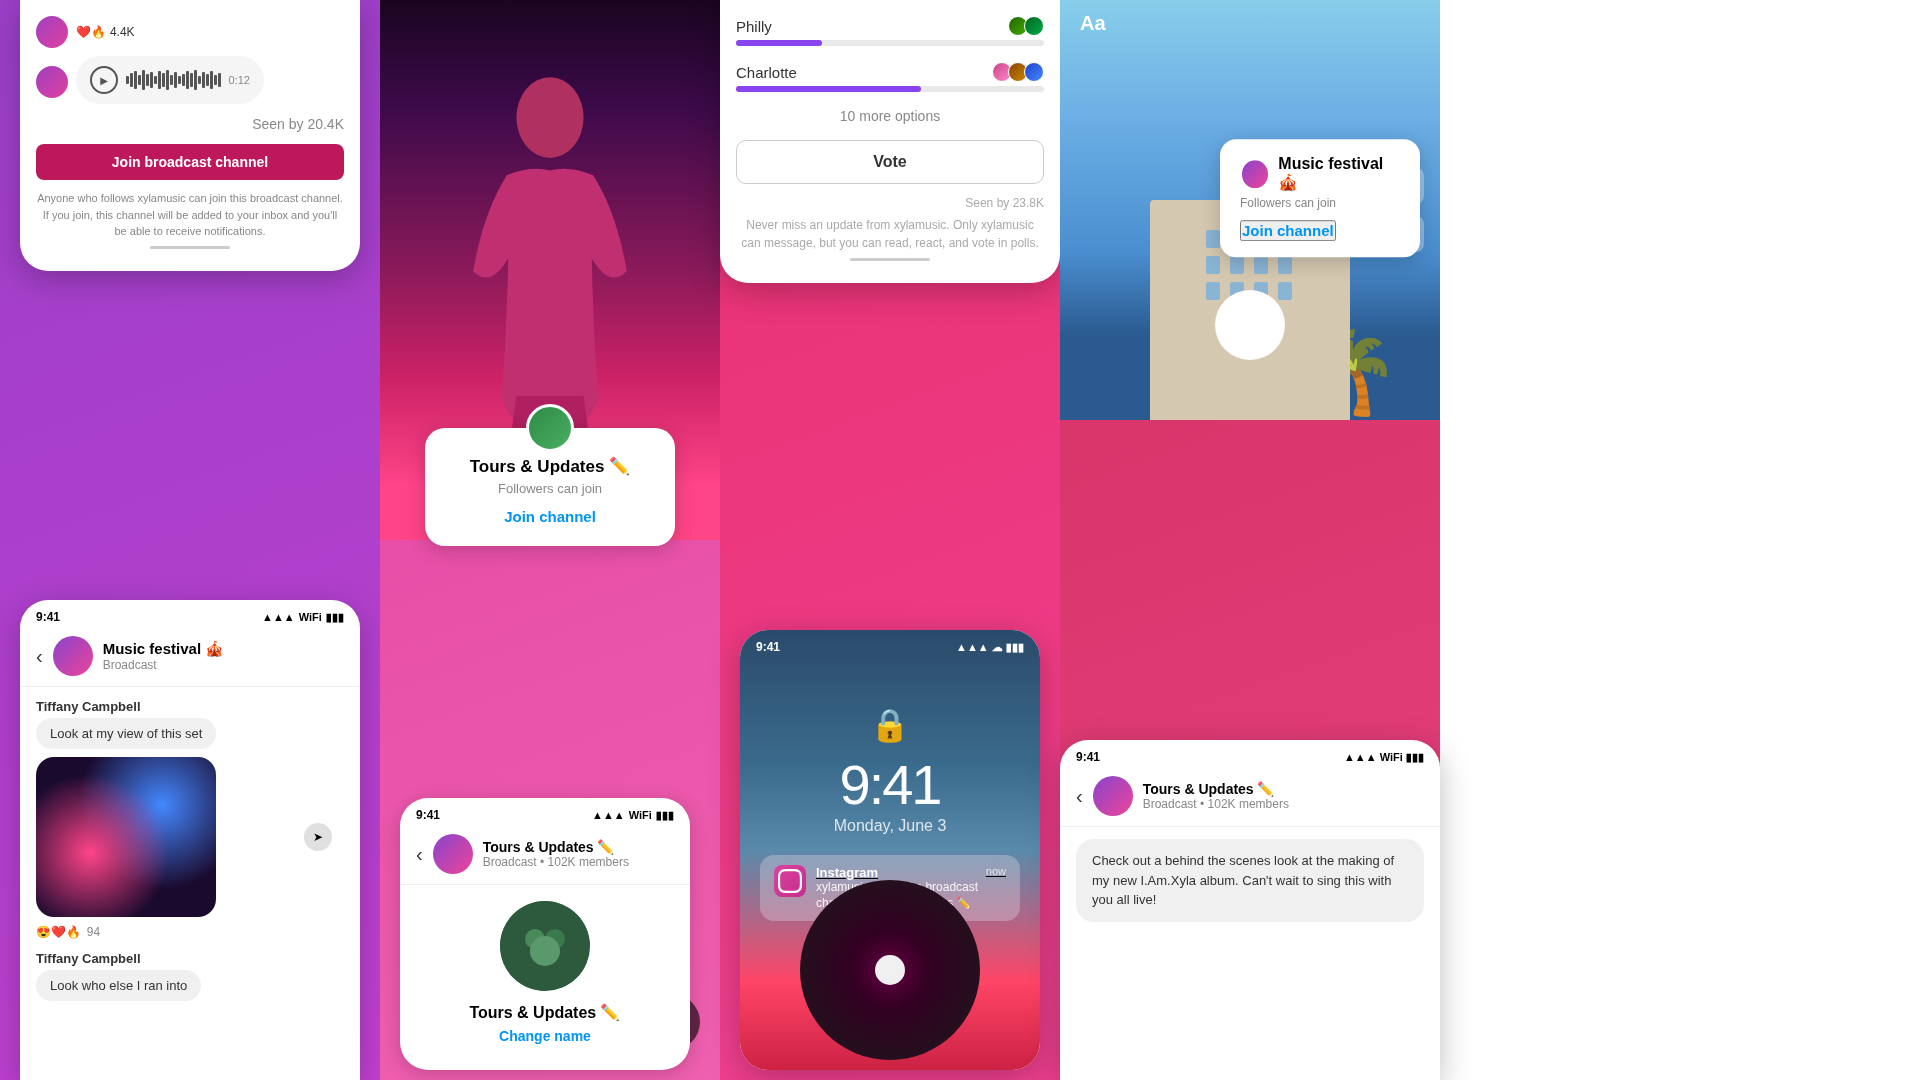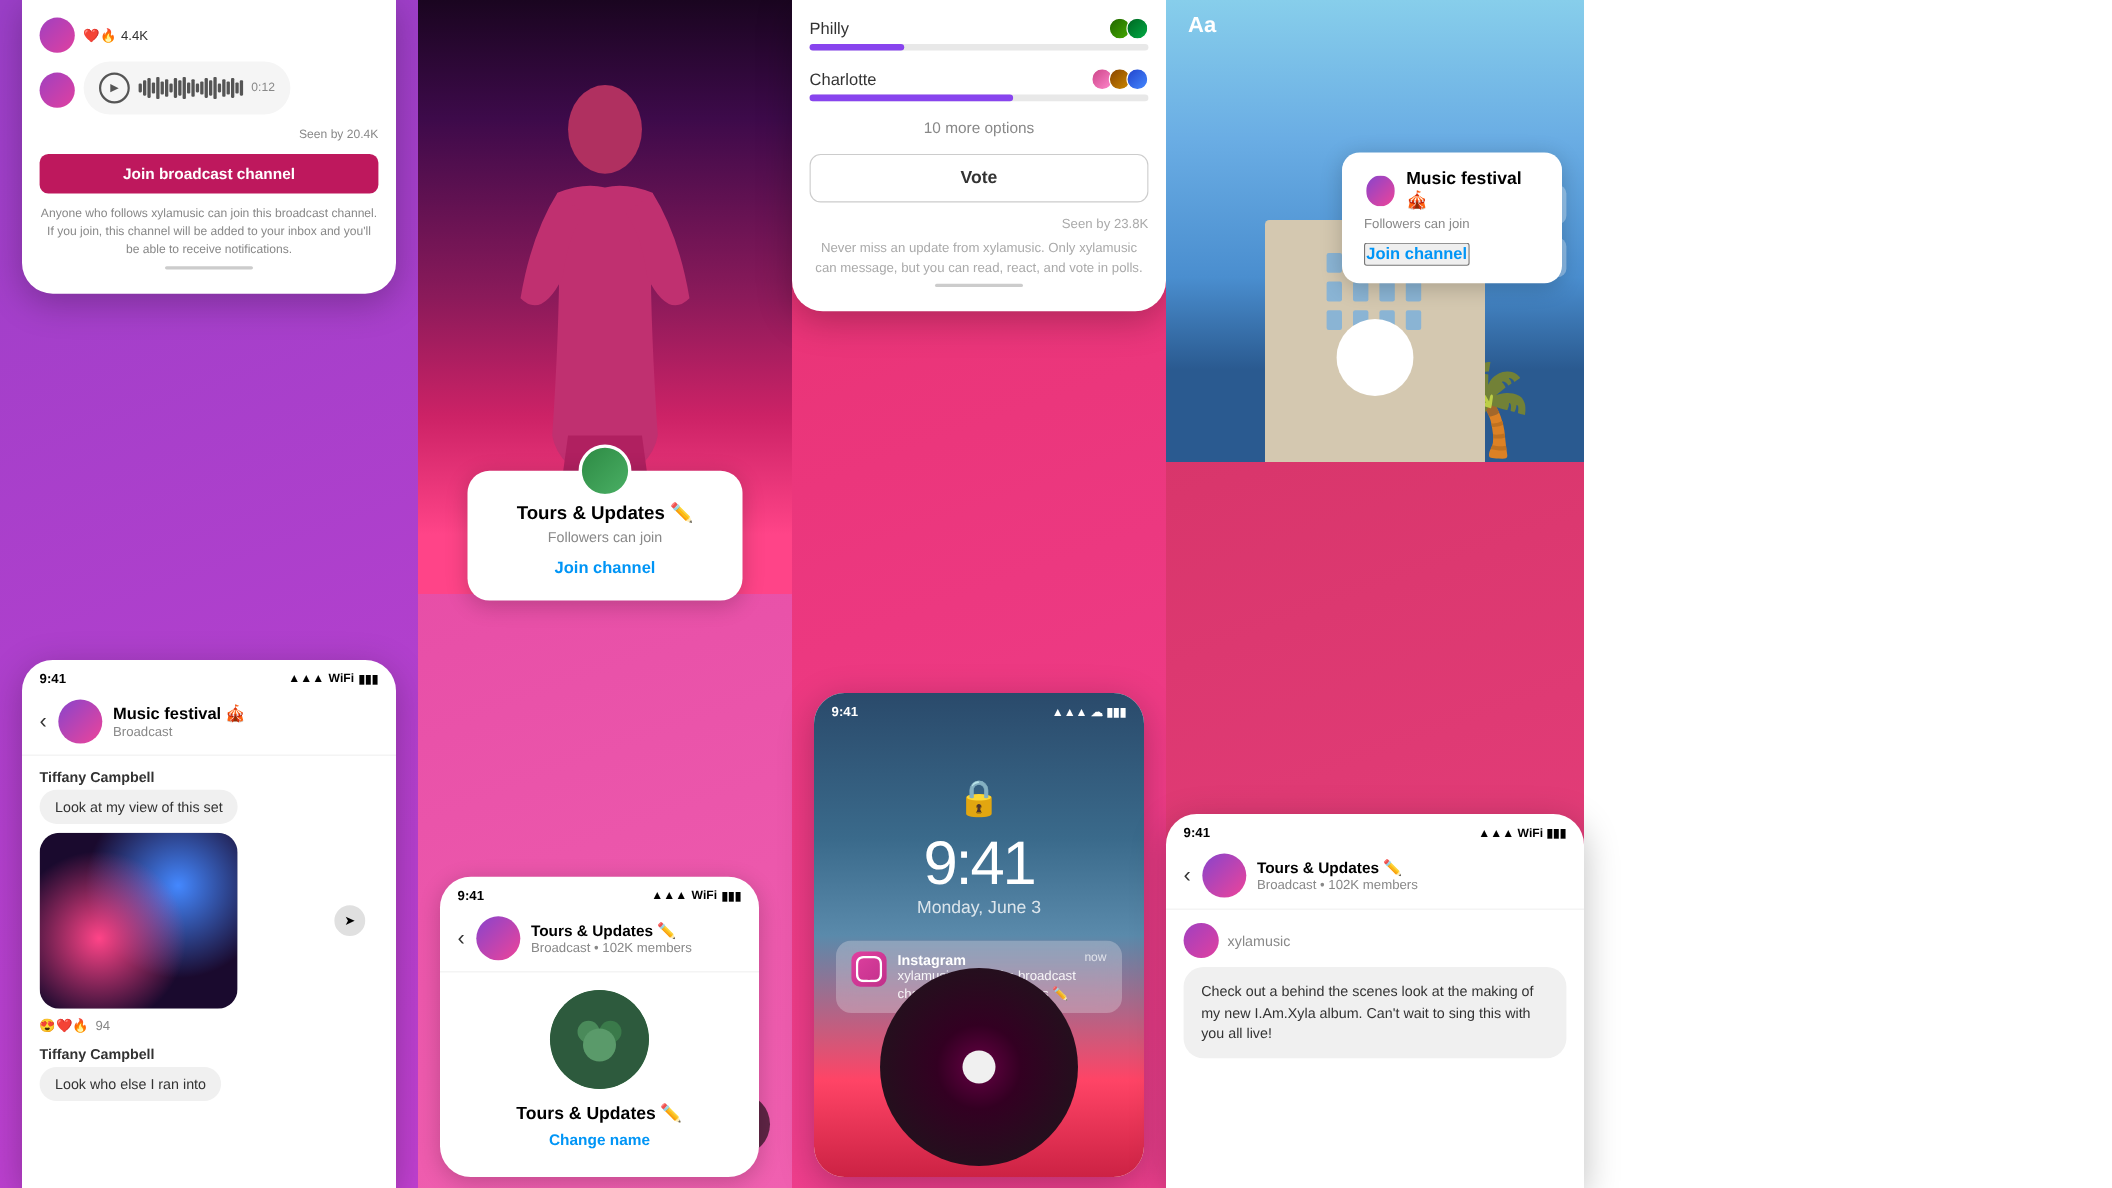--- a/index.html
+++ b/index.html
@@ -85,21 +85,21 @@
       display: flex;
       align-items: center;
       justify-content: center;
       font-size: 10px;
       color: #555;
     }
 
     .time-label { font-size: 11px; color: #888; }
 
     .seen-label {
-      font-size: 11px;
+      font-size: 14px;
       color: #888;
       text-align: right;
       margin-bottom: 12px;
     }
 
     .join-btn {
       background: #be185d;
       color: white;
       border: none;
       border-radius: 8px;
@@ -767,21 +767,21 @@
       <div class="lock-icon">🔒</div>
       <div class="lock-time">9:41</div>
       <div class="lock-date">Monday, June 3</div>
       <div class="lock-notification">
         <div class="notif-icon">
           <svg width="24" height="24" viewBox="0 0 24 24" fill="white">
             <path d="M12 2.163c3.204 0 3.584.012 4.85.07 3.252.148 4.771 1.691 4.919 4.919.058 1.265.069 1.645.069 4.849 0 3.205-.012 3.584-.069 4.849-.149 3.225-1.664 4.771-4.919 4.919-1.266.058-1.644.07-4.85.07-3.204 0-3.584-.012-4.849-.07-3.26-.149-4.771-1.699-4.919-4.92-.058-1.265-.07-1.644-.07-4.849 0-3.204.013-3.583.07-4.849.149-3.227 1.664-4.771 4.919-4.919 1.266-.057 1.645-.069 4.849-.069zm0-2.163c-3.259 0-3.667.014-4.947.072-4.358.2-6.78 2.618-6.98 6.98-.059 1.281-.073 1.689-.073 4.948 0 3.259.014 3.668.072 4.948.2 4.358 2.618 6.78 6.98 6.98 1.281.058 1.689.072 4.948.072 3.259 0 3.668-.014 4.948-.072 4.354-.2 6.782-2.618 6.979-6.98.059-1.28.073-1.689.073-4.948 0-3.259-.014-3.667-.072-4.947-.196-4.354-2.617-6.78-6.979-6.98-1.281-.059-1.69-.073-4.949-.073z"></path>
           </svg>
         </div>
         <div>
-          <div style="display:flex;justify-content:space-between;">
+          <div style="display:flex;justify-content:space-between;text-decoration:underline;">
             <span class="notif-title">Instagram</span>
             <span class="notif-time">now</span>
           </div>
           <p class="notif-body">xylamusic created a broadcast channel: Tours &amp; Updates ✏️</p>
         </div>
       </div>
 
       <div class="vinyl-record">
         <div class="vinyl-center"></div>
       </div>
@@ -853,20 +853,16 @@
     </div>
     <div class="chat-header">
       <span class="back-arrow">‹</span>
       <div class="avatar-md" style="background:linear-gradient(135deg,#8844cc,#ee4499);"></div>
       <div>
         <div class="chat-title" style="font-size:14px;">Tours &amp; Updates ✏️</div>
         <div class="chat-sub">Broadcast • 102K members</div>
       </div>
     </div>
     <div style="padding:12px 16px;">
-      <div style="display:flex;align-items:center;gap:8px;margin-bottom:8px;">
-        <div class="avatar-sm"></div>
-        <span style="font-size:13px;color:#888;">xylamusic</span>
-      </div>
       <div class="chat-bubble-right">Check out a behind the scenes look at the making of my new I.Am.Xyla album. Can't wait to sing this with you all live!</div>
     </div>
   </div>
 </div>
 
 </body></html>

